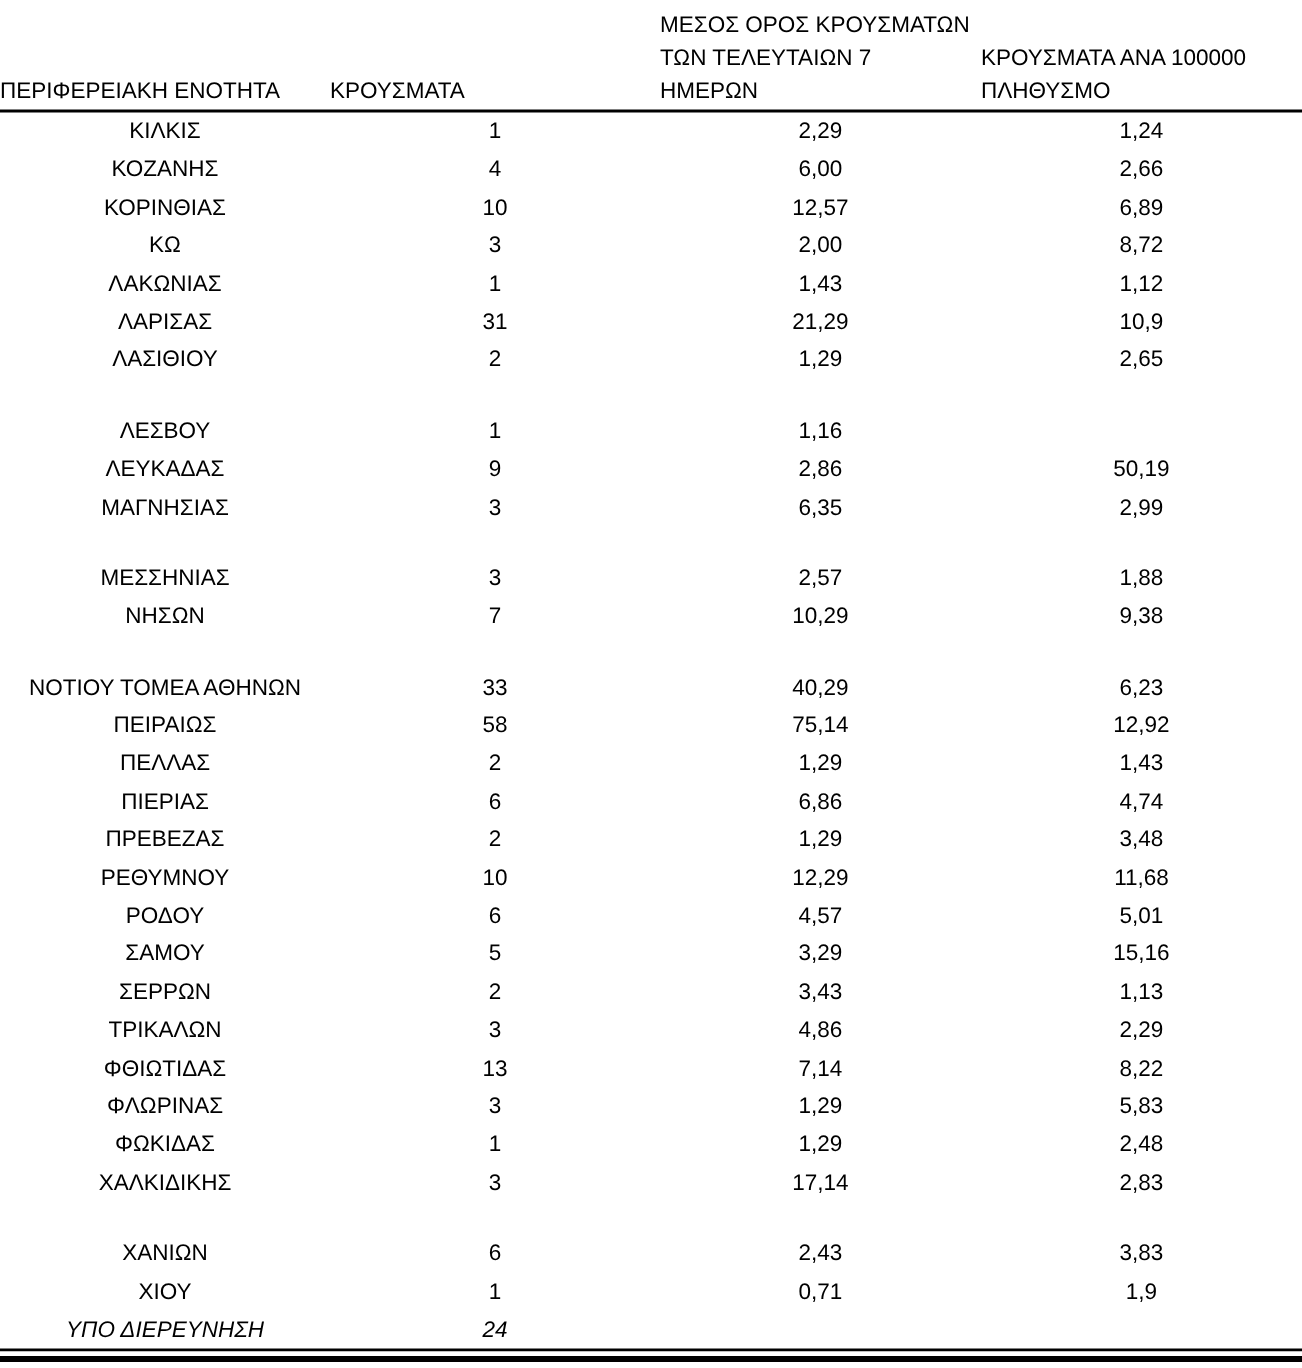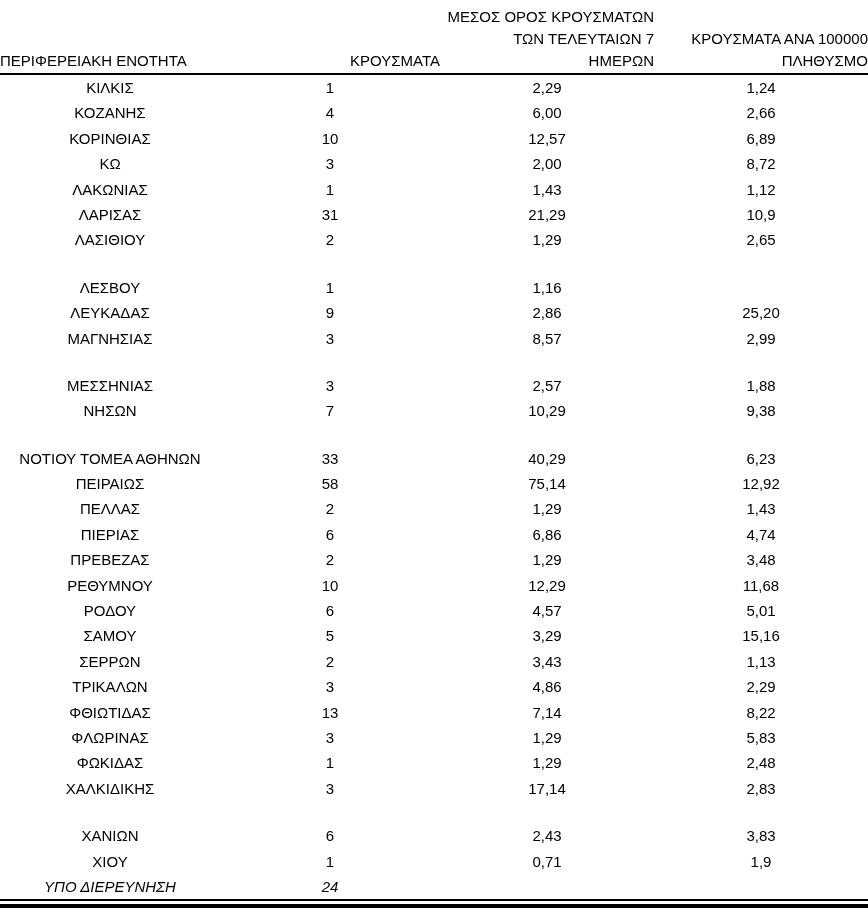--- a/index.html
+++ b/index.html
@@ -25,21 +25,21 @@
     grid-template-columns: 220px 220px 214px 214px;
     align-items: end;
     height: 73px;
     border-bottom: 2px solid #000000;
   }
   .th {
     font-size: 15px;
     line-height: 22px;
     padding-bottom: 1px;
     white-space: nowrap;
-    text-align: right;
+    text-align: left;
   }
   .th.align-left {
     text-align: left;
     padding-left: 0;
   }
   .th .hline { display: block; }
   
   .tbody {
     width: 868px;
   }
@@ -142,26 +142,26 @@
       <div class="spacer"></div>
       <div class="tr">
         <div class="td">ΛΕΣΒΟΥ</div>
         <div class="td">1</div>
         <div class="td">1,16</div>
       </div>
       <div class="tr">
         <div class="td">ΛΕΥΚΑΔΑΣ</div>
         <div class="td">9</div>
         <div class="td">2,86</div>
-        <div class="td">25,20</div>
+        <div class="td">50,19</div>
       </div>
       <div class="tr">
         <div class="td">ΜΑΓΝΗΣΙΑΣ</div>
         <div class="td">3</div>
-        <div class="td">8,57</div>
+        <div class="td">6,35</div>
         <div class="td">2,99</div>
       </div>
       <div class="spacer"></div>
       <div class="tr">
         <div class="td">ΜΕΣΣΗΝΙΑΣ</div>
         <div class="td">3</div>
         <div class="td">2,57</div>
         <div class="td">1,88</div>
       </div>
       <div class="tr">

